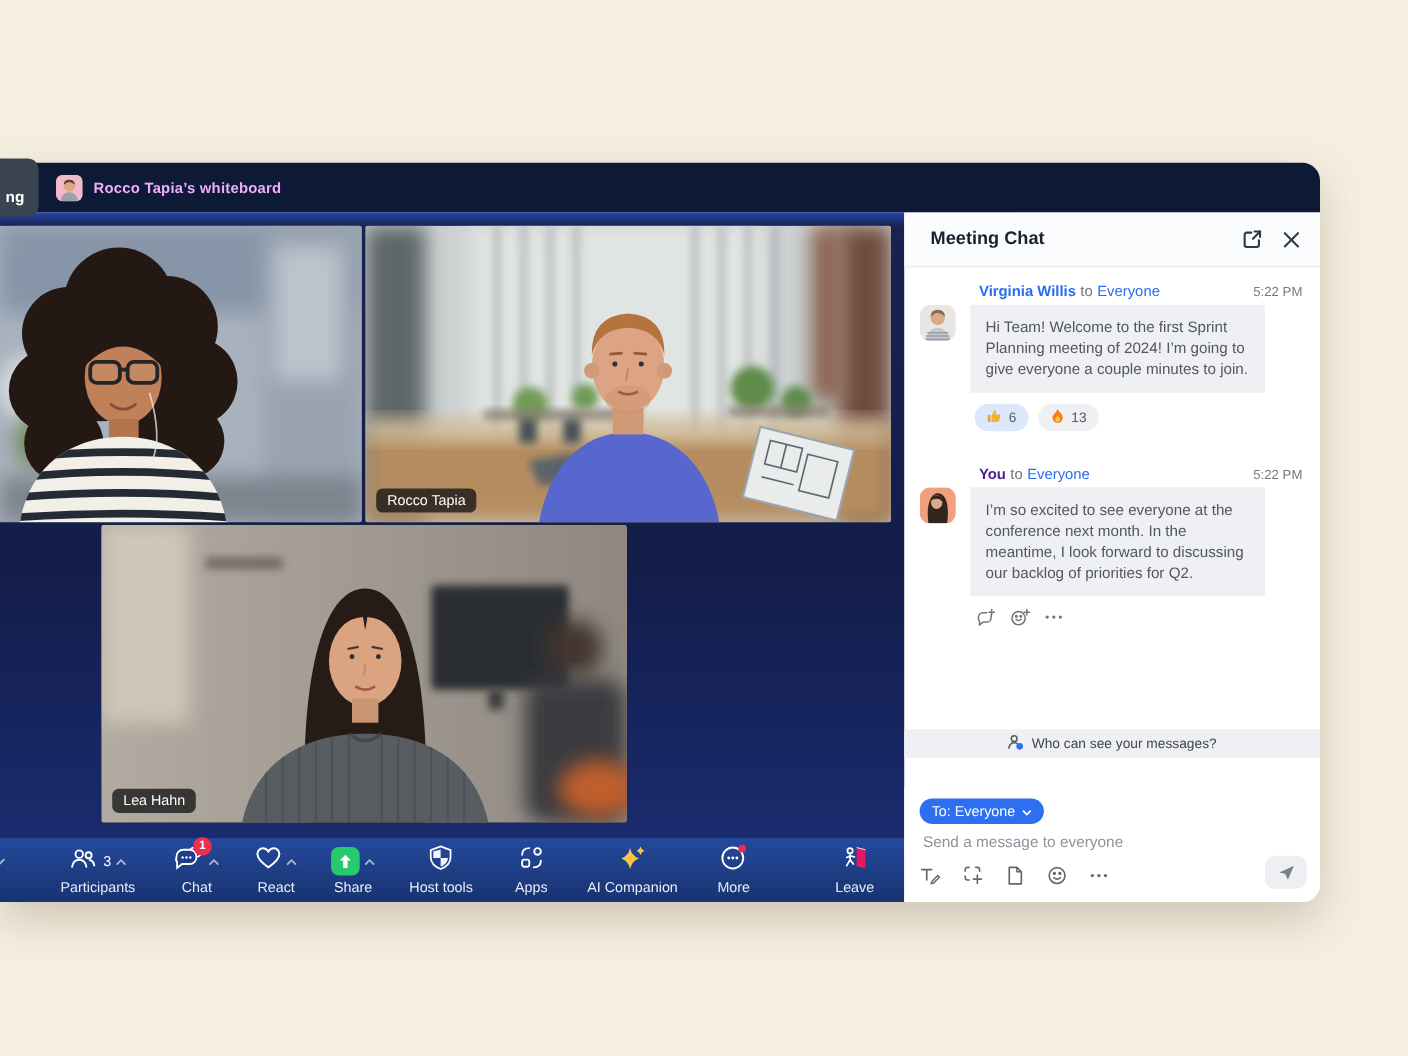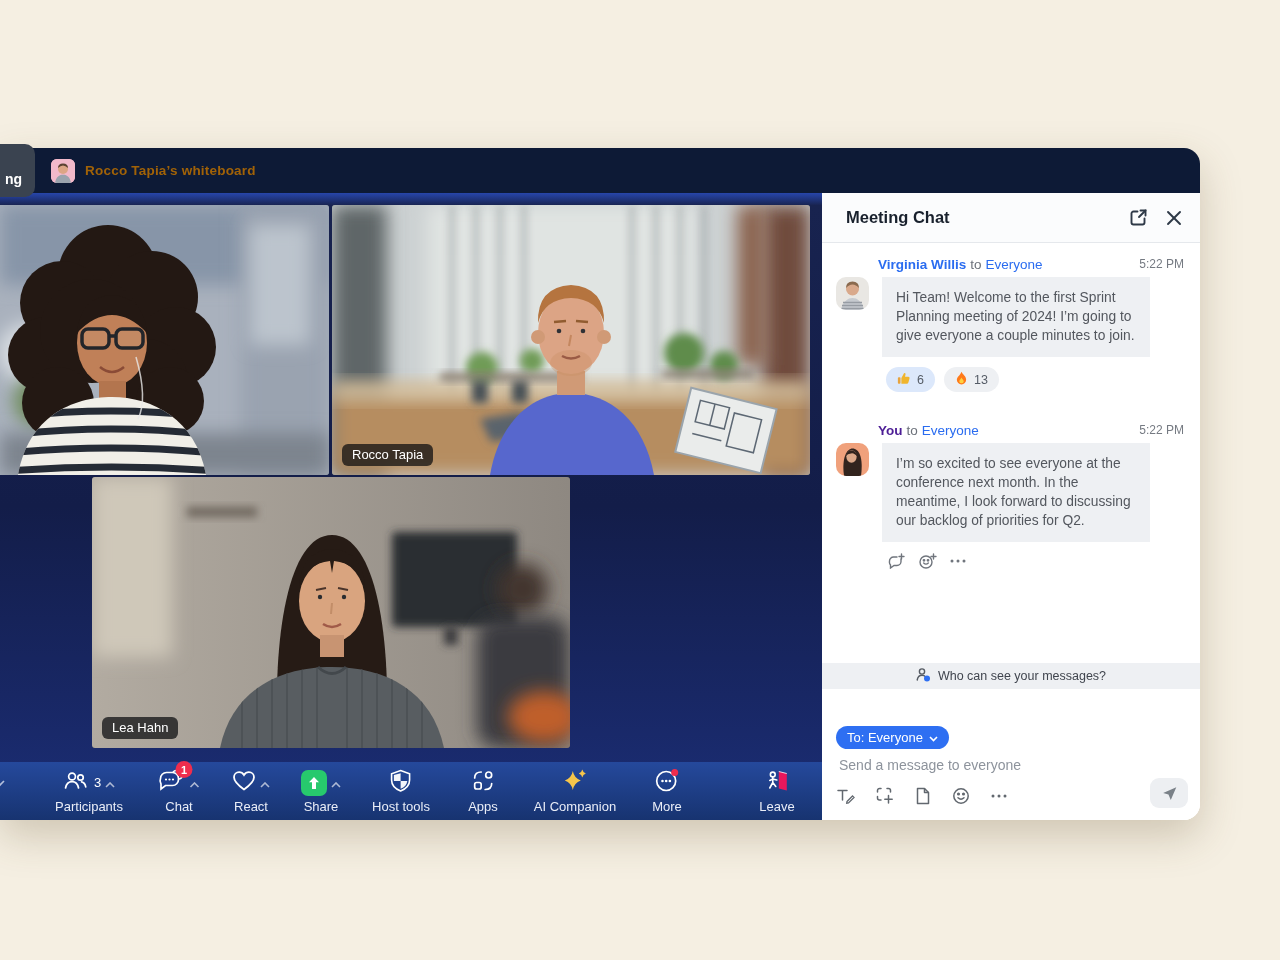--- a/index.html
+++ b/index.html
@@ -2,21 +2,21 @@
 <html><head>
 <meta charset="utf-8">
 <style>
   html,body{margin:0;padding:0}
   body{width:1280px;height:960px;background:#f5efe2;font-family:"Liberation Sans",sans-serif;overflow:hidden;position:relative}
   .window{position:absolute;left:0;top:148px;width:1200px;height:672px;border-radius:0 16px 16px 0;box-shadow:0 16px 40px rgba(95,75,40,.25)}
   
   .topbar{position:absolute;left:0;top:0;width:1200px;height:45px;background:#0d1a36;border-radius:0 16px 0 0;display:flex;align-items:center}
   .tab{height:37px;padding:16px 13px 0 5px;background:#3a4350;border-radius:0 10px 10px 0;color:#fff;font-size:14px;font-weight:700;display:flex;align-items:center}
   .wb-avatar{width:24px;height:24px;border-radius:6px;background:#f2b9ca;margin-left:16px;overflow:hidden;flex:none}
-  .wb-title{color:#a16207;font-size:13.5px;font-weight:700;margin-left:10px;letter-spacing:.2px}
+  .wb-title{color:#f0abfc;font-size:13.5px;font-weight:700;margin-left:10px;letter-spacing:.2px}
   
   .stage{position:absolute;left:0;top:45px;width:922px;height:627px;overflow:hidden;
     background:linear-gradient(180deg,#2746ab 0%,#18234f 2%,#131d49 50%,#1a2b6f 92%,#1d3a86 100%)}
   .tile{position:absolute;overflow:hidden;border-radius:3px;background:#20283f}
   .tile svg{display:block;width:100%;height:100%}
   .tile1{left:0;top:12px;width:329px;height:270px;border-radius:0 3px 3px 0}
   .tile2{left:332px;top:12px;width:478px;height:270px}
   .tile3{left:92px;top:284px;width:478px;height:271px}
   .nametag{position:absolute;left:10px;bottom:9px;background:rgba(10,11,14,.72);color:#fff;font-size:13px;padding:3px 10px 4px;border-radius:6px}
   
@@ -27,21 +27,21 @@
   .tcount{color:#fff;font-size:13px;margin-left:2px}
   .badge{position:absolute;top:-8px;left:17px;min-width:17px;height:17px;border-radius:9px;background:#ef2d4d;color:#fff;font-size:11px;font-weight:700;display:flex;align-items:center;justify-content:center;padding:0 4px;box-sizing:border-box}
   .share-sq{width:26px;height:26px;border-radius:7px;background:#27c96d;display:flex;align-items:center;justify-content:center}
   .edge-sliver{position:absolute;left:-3px;top:16px;opacity:.85}
   
   .chat{position:absolute;left:822px;top:45px;width:378px;height:627px;background:#fff;border-radius:0 0 16px 0;overflow:hidden}
   .chat-header{height:50px;background:#fbfcfd;border-bottom:1px solid #e5e8ec;display:flex;align-items:center;padding:0 18px 0 24px;box-sizing:border-box}
   .chat-title{font-size:16.5px;font-weight:700;color:#19212d;flex:1}
   .hicon{margin-left:18px;display:flex;cursor:pointer}
   .chat-body{position:absolute;top:51px;left:0;right:0;bottom:157px;padding:13px 16px 0 14px;overflow:hidden}
-  .msg-head{display:flex;align-items:flex-start;margin-left:42px;font-size:13.5px}
+  .msg-head{display:flex;align-items:center;margin-left:54px;font-size:13.5px}
   .sender{color:#2a6cf0;font-weight:600}
   .sender.self{color:#4c1d95;font-weight:700}
   .toword{color:#6c717a;margin:0 4px}
   .recipient{color:#2a6cf0}
   .mtime{margin-left:auto;color:#757a82;font-size:12px}
   .msg-row{display:flex;margin-top:5px}
   .avatar{width:33px;height:33px;border-radius:10px;overflow:hidden;flex:none;margin-right:13px}
   .avatar svg{display:block}
   .bubble{background:#eef0f3;border-radius:0;padding:11px 14px 12px;font-size:13.8px;line-height:1.38;color:#53575e;max-width:268px;box-sizing:border-box}
   .reactions{display:flex;gap:9px;margin:10px 0 0 50px}

